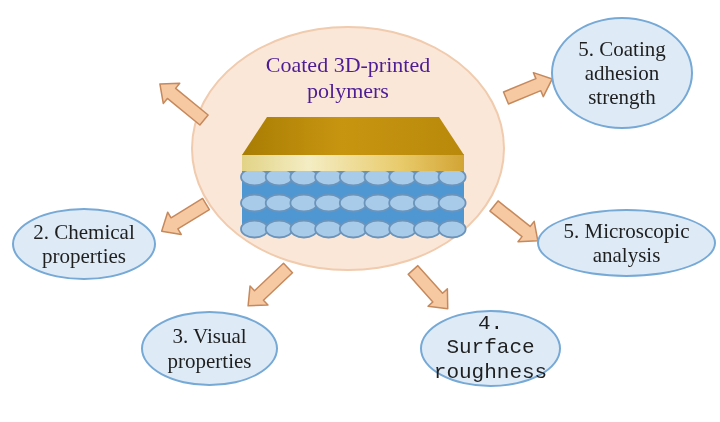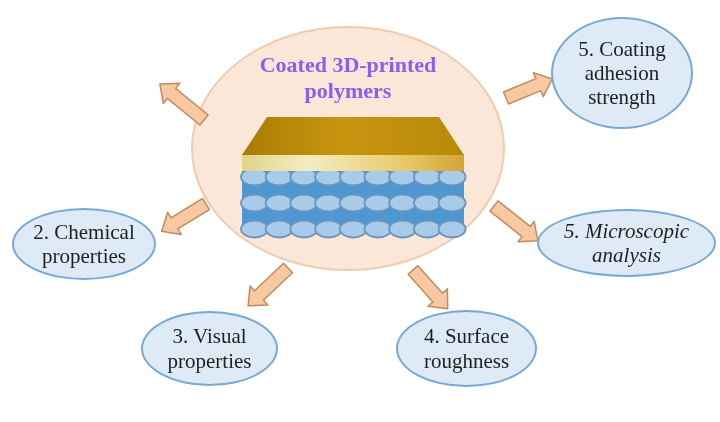--- a/index.html
+++ b/index.html
@@ -15,21 +15,21 @@
     box-sizing:border-box;padding:4px 10px;
   }
   .node span{display:block;}
   #center-ellipse{
     position:absolute;left:191px;top:26px;width:314px;height:245px;
     border-radius:50%;border:2px solid #f0cbad;background:#fbe7d8;
     box-sizing:border-box;
   }
   #center-title{
     margin:24px auto 0 auto;width:250px;text-align:center;
-    font-weight:bold;font-size:22px;line-height:1.18;color:#8b5cf6;
+    font-weight:normal;font-size:22px;line-height:1.18;color:#4c1d95;
   }
   #stack-svg{position:absolute;left:0;top:0;}
   #arrows-svg{position:absolute;left:0;top:0;pointer-events:none;}
 </style>
 </head>
 <body>
 
 <div id="canvas">
 
   <div id="center-ellipse" style="background: rgb(251, 231, 216); border-color: rgb(240, 203, 173);">
@@ -98,23 +98,23 @@
       <path d="M0 -6.5 L35 -6.5 L35 -13 L50 0 L35 13 L35 6.5 L0 6.5 Z" transform="translate(506,98) rotate(-22.4)"></path>
     </g>
   </svg>
 
   <div class="node" style="left:12px;top:208px;width:144px;height:72px;text-align:center;">
     <span>2. Chemical properties</span>
   </div>
   <div class="node" style="left:141px;top:311px;width:137px;height:75px;text-align:center;">
     <span>3. Visual properties</span>
   </div>
-  <div class="node" style="left:396px;top:310px;width:141px;height:77px;">
+  <div class="node" style="left:420px;top:310px;width:141px;height:77px;font-family:Liberation Mono, monospace;">
     <span>4. Surface roughness</span>
   </div>
-  <div class="node" style="left:537px;top:209px;width:179px;height:68px;font-style:italic;">
+  <div class="node" style="left:537px;top:209px;width:179px;height:68px;">
     <span>5. Microscopic analysis</span>
   </div>
   <div class="node" style="left:551px;top:17px;width:142px;height:112px;padding:4px 16px;">
     <span>5. Coating adhesion strength</span>
   </div>
 
 </div>
 
 </body></html>

